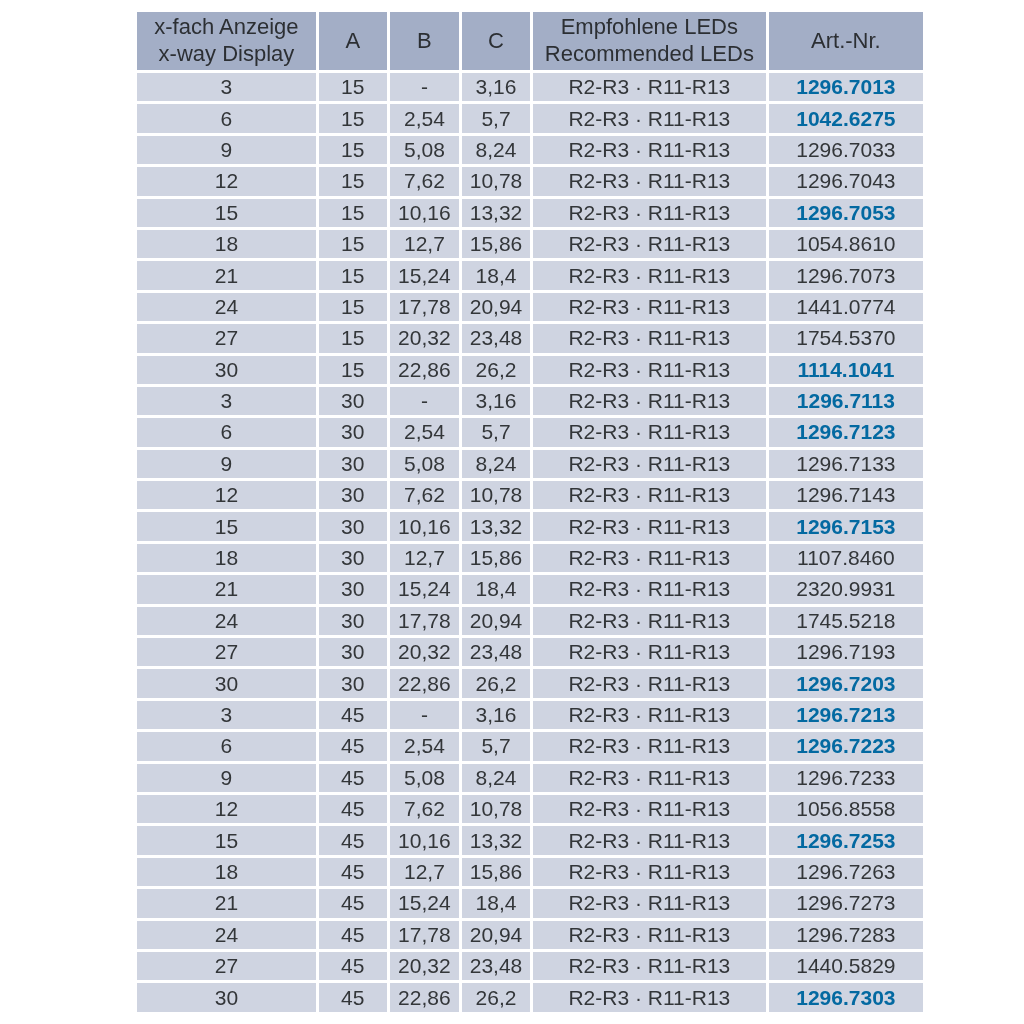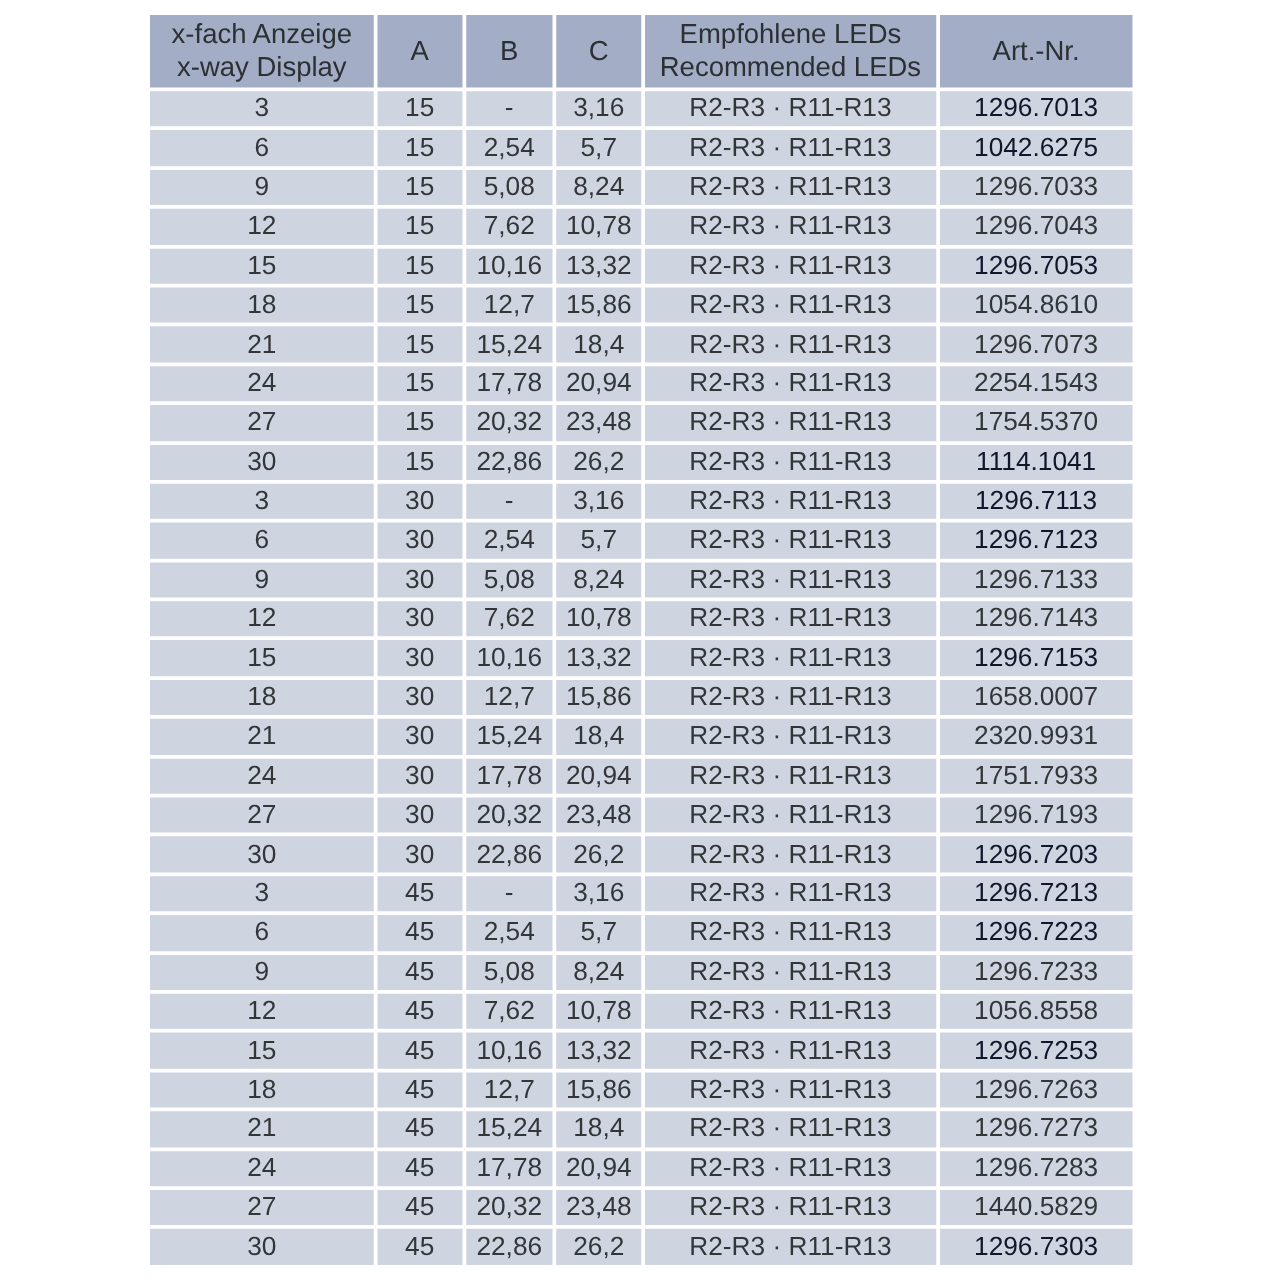--- a/index.html
+++ b/index.html
@@ -5,21 +5,21 @@
   html, body {
     margin: 0;
     padding: 0;
     width: 1024px;
     height: 1024px;
     background: #ffffff;
     font-family: "Liberation Sans", sans-serif;
   }
   .table-wrap {
     position: absolute;
-    left: 117px;
+    left: 134px;
     top: 9px;
     width: 792px;
     height: 1006px;
   }
   table {
     width: 100%;
     height: 100%;
     border-collapse: separate;
     border-spacing: 3px;
     table-layout: fixed;
@@ -39,22 +39,22 @@
     line-height: 1.22;
     height: 58px;
     color: #2c2f33;
   }
   td {
     background: #cfd4e1;
     font-size: 21px;
     font-weight: 400;
   }
   td.bold {
-    font-weight: 400;
-    color: #0f172a;
+    font-weight: 700;
+    color: #0369a1;
   }
 </style>
 </head>
 <body>
 
 <div class="table-wrap">
   <table>
     <colgroup>
       <col style="width:23.2%">
       <col style="width:8.8%">
@@ -135,21 +135,21 @@
           <td>18,4</td>
           <td>R2-R3 · R11-R13</td>
           <td>1296.7073</td>
         </tr>
         <tr>
           <td>24</td>
           <td>15</td>
           <td>17,78</td>
           <td>20,94</td>
           <td>R2-R3 · R11-R13</td>
-          <td>2254.1543</td>
+          <td>1441.0774</td>
         </tr>
         <tr>
           <td>27</td>
           <td>15</td>
           <td>20,32</td>
           <td>23,48</td>
           <td>R2-R3 · R11-R13</td>
           <td>1754.5370</td>
         </tr>
         <tr>
@@ -199,37 +199,37 @@
           <td>13,32</td>
           <td>R2-R3 · R11-R13</td>
           <td class="bold">1296.7153</td>
         </tr>
         <tr>
           <td>18</td>
           <td>30</td>
           <td>12,7</td>
           <td>15,86</td>
           <td>R2-R3 · R11-R13</td>
-          <td>1658.0007</td>
+          <td>1107.8460</td>
         </tr>
         <tr>
           <td>21</td>
           <td>30</td>
           <td>15,24</td>
           <td>18,4</td>
           <td>R2-R3 · R11-R13</td>
           <td>2320.9931</td>
         </tr>
         <tr>
           <td>24</td>
           <td>30</td>
           <td>17,78</td>
           <td>20,94</td>
           <td>R2-R3 · R11-R13</td>
-          <td>1751.7933</td>
+          <td>1745.5218</td>
         </tr>
         <tr>
           <td>27</td>
           <td>30</td>
           <td>20,32</td>
           <td>23,48</td>
           <td>R2-R3 · R11-R13</td>
           <td>1296.7193</td>
         </tr>
         <tr>

